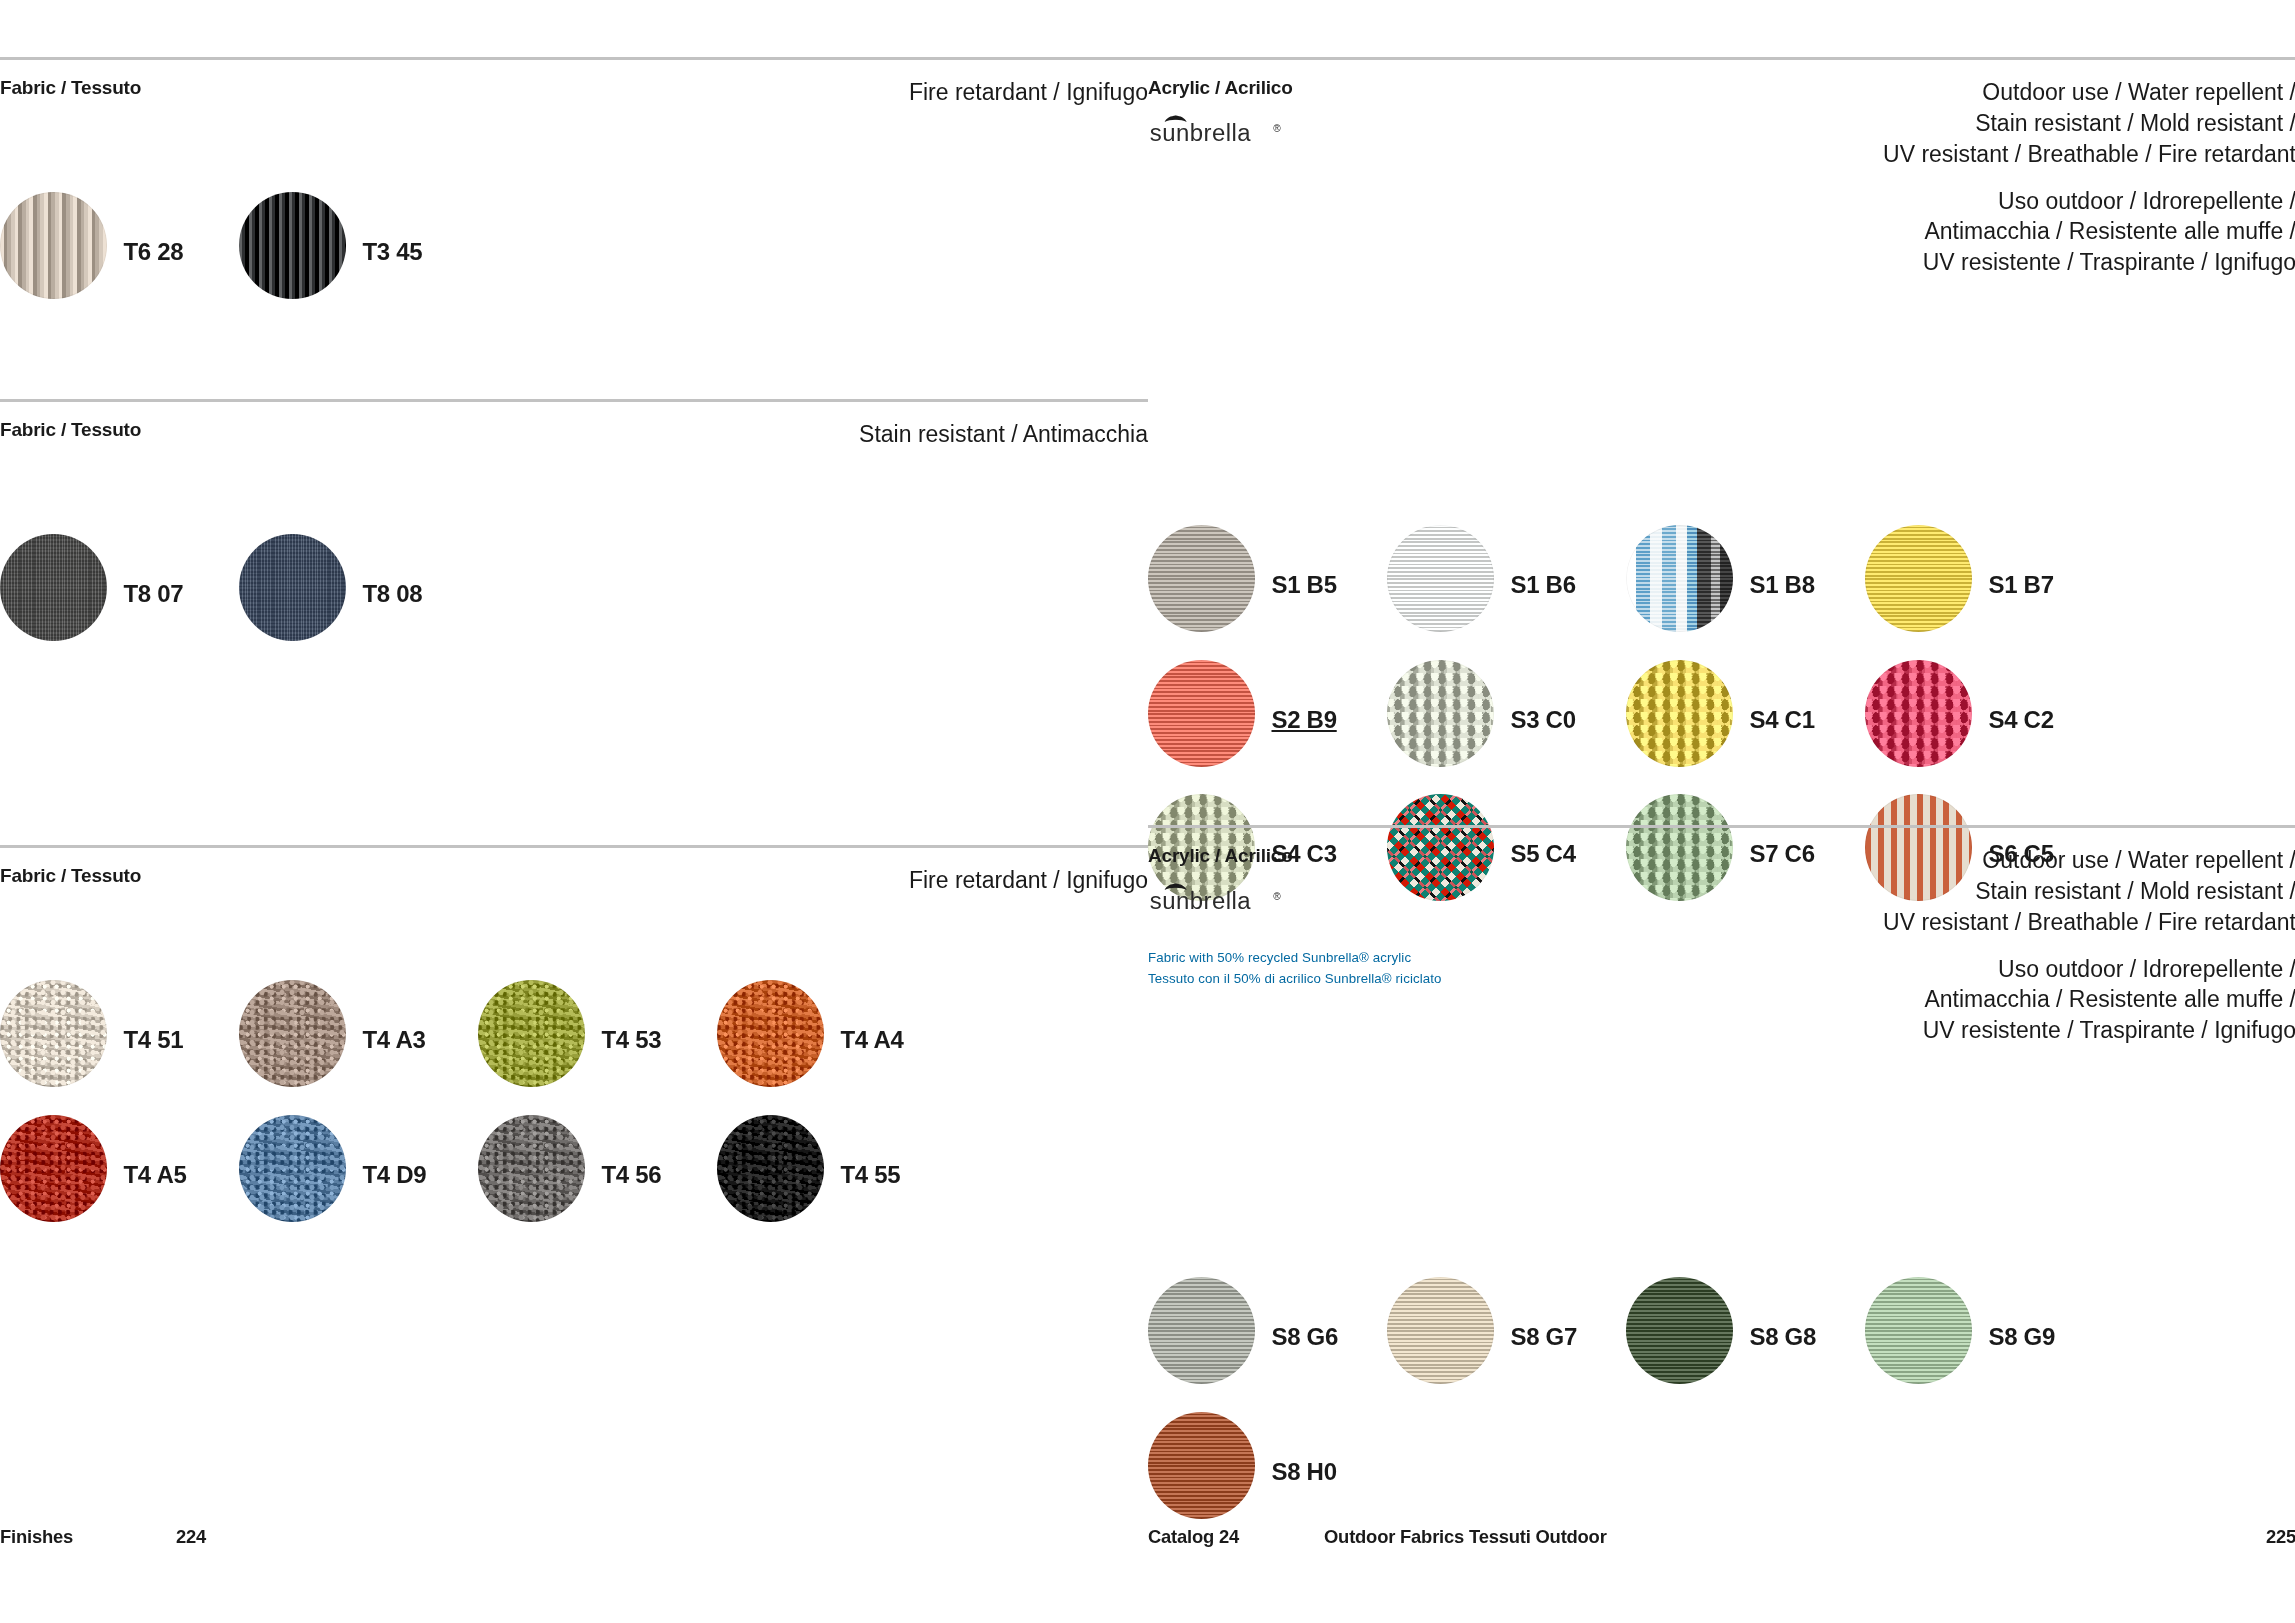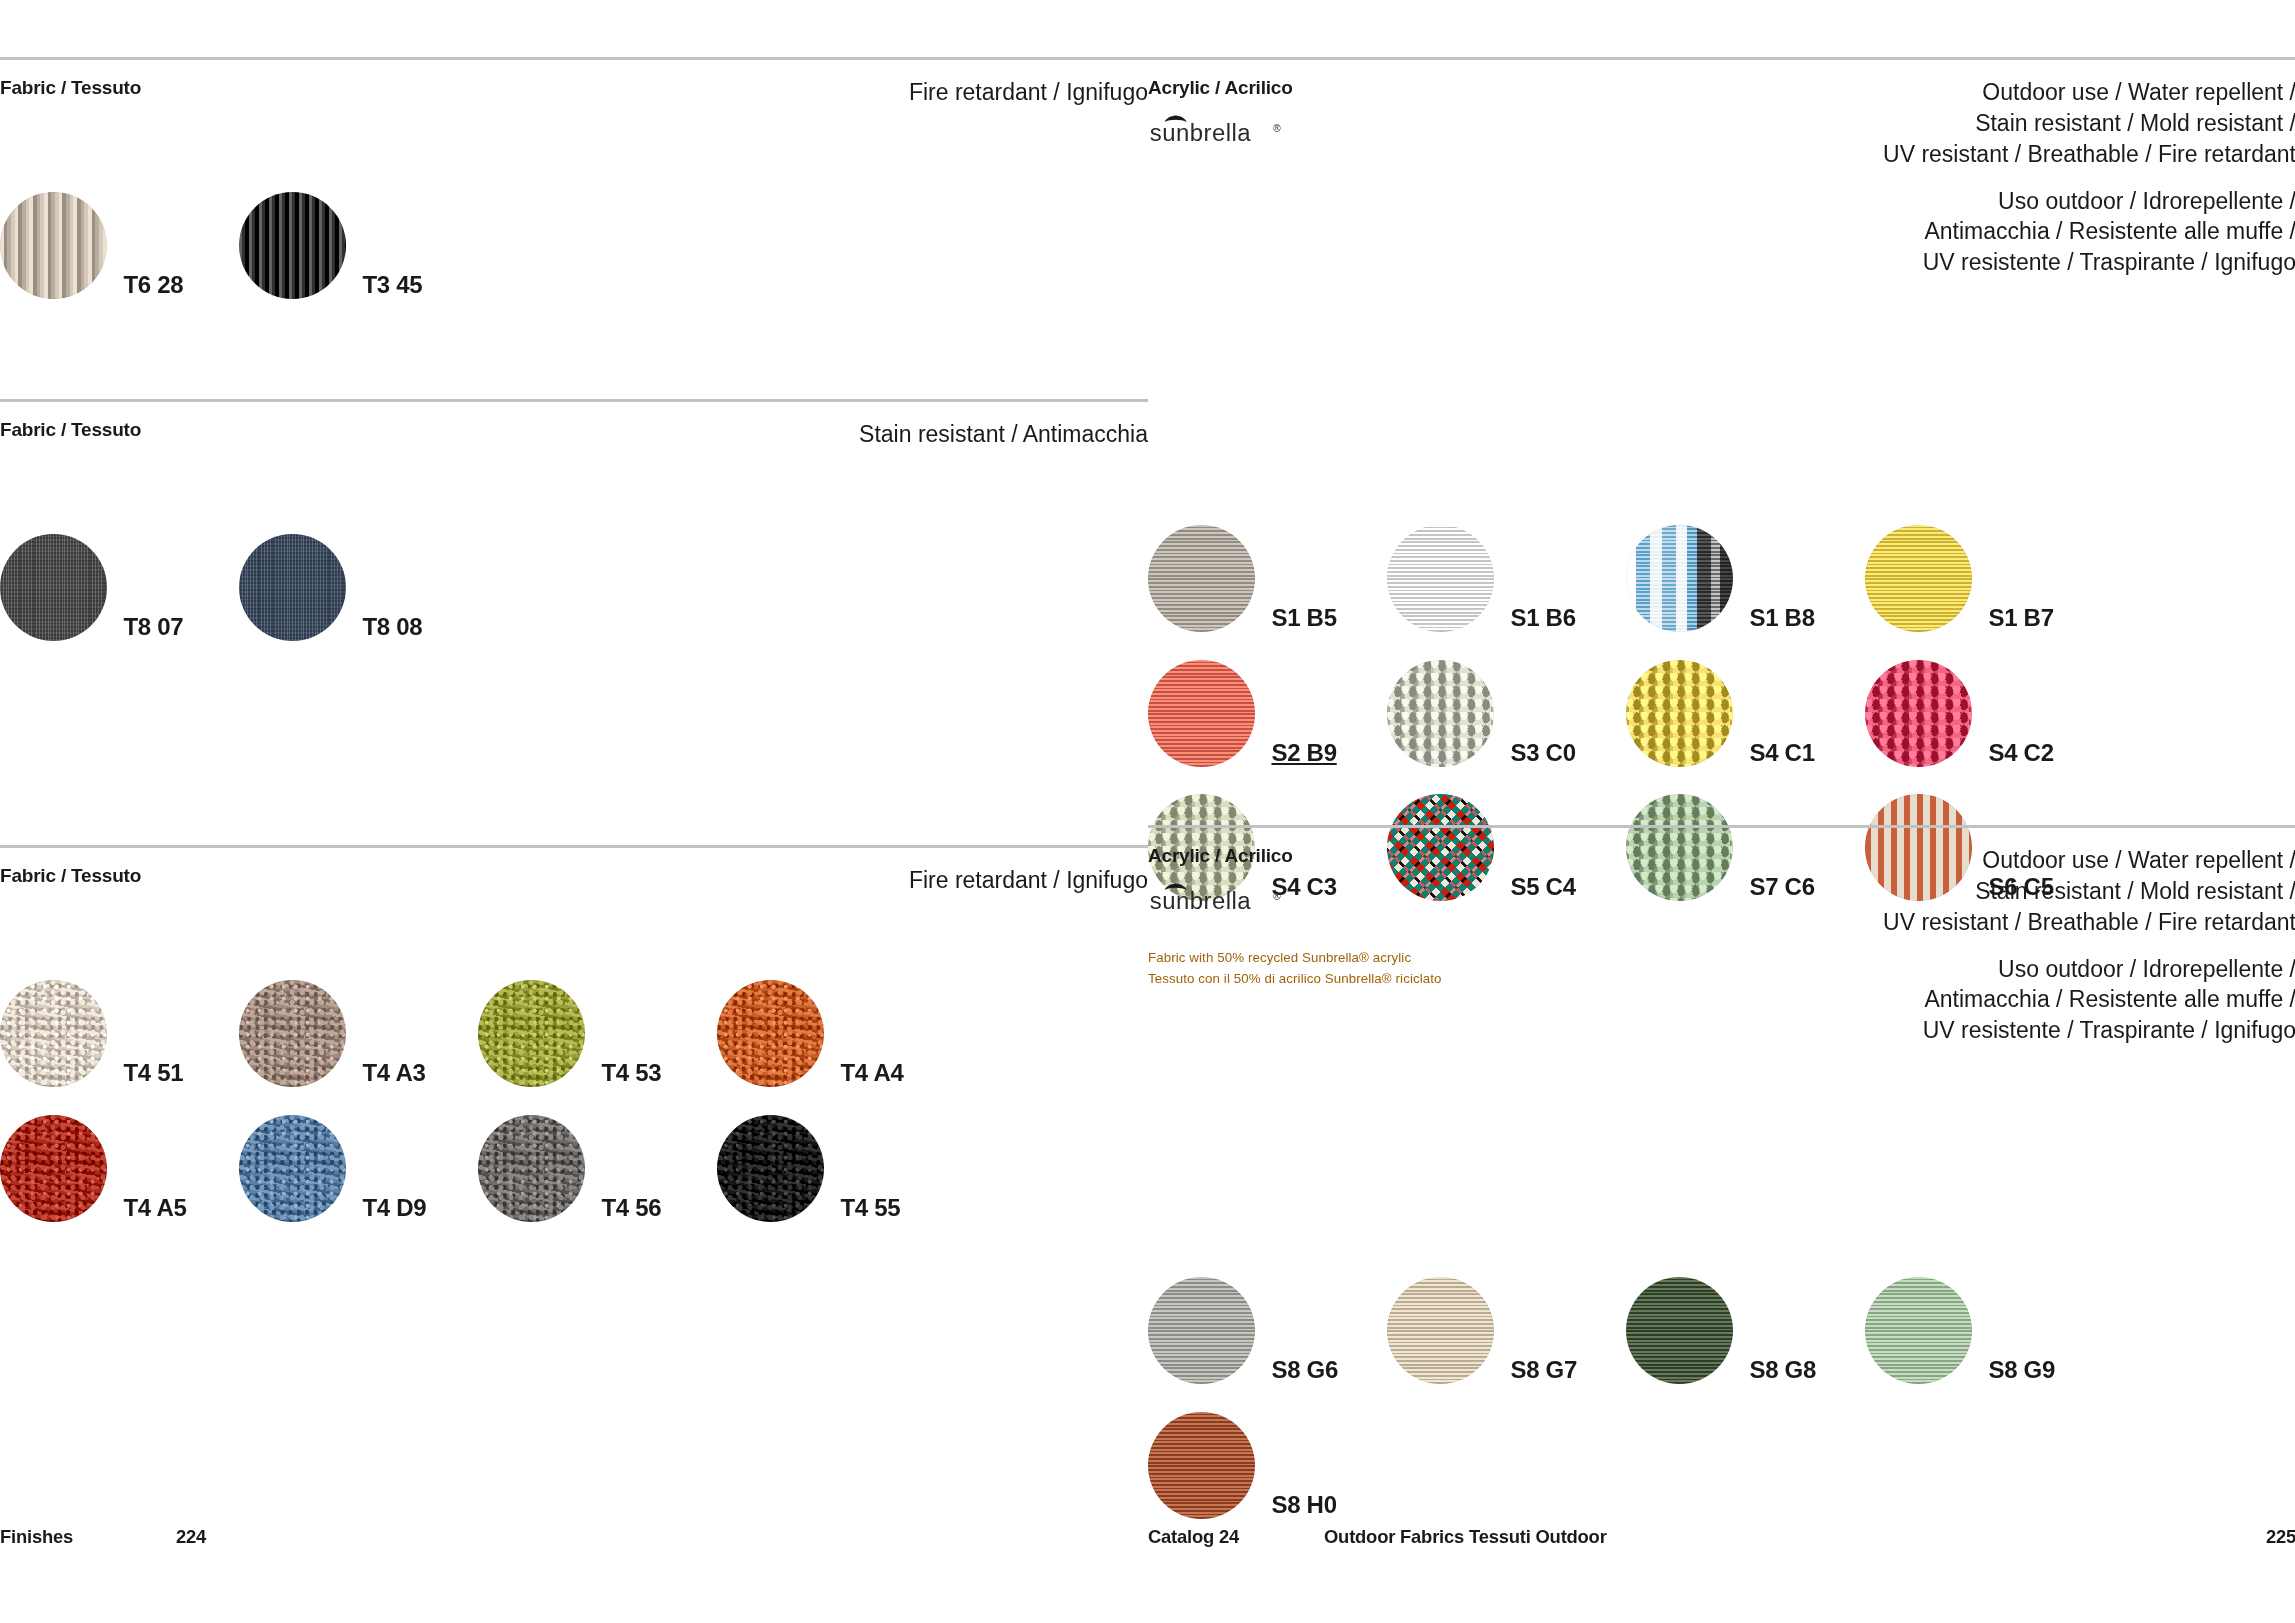--- a/index.html
+++ b/index.html
@@ -31,27 +31,27 @@
     line-height: 1.34; white-space: pre-line;
   }
   .sec-props.block2 { margin-top: 16px; }
 
   
   .brand { margin-top: 11px; display:block; }
   .brand svg { display: block; }
 
   .note {
     font-size: 13.3px; line-height: 1.55; font-weight: 400;
-    color: #a16207; margin-top: 33px; white-space: pre-line; letter-spacing:0.1px;
+    color: #0369a1; margin-top: 33px; white-space: pre-line; letter-spacing:0.1px;
   }
 
   
   .swatches { position: absolute; left: 0; right: 0; }
   .srow { display: flex; }
-  .scell { display: flex; align-items: flex-end; }
+  .scell { display: flex; align-items: center; }
   .sw {
     width: 107px; height: 107px; border-radius: 50%;
     flex: 0 0 auto; position: relative; overflow: hidden;
     background-color: #ccc;
   }
   .sw::after{
     content:""; position:absolute; inset:0; border-radius:50%;
     box-shadow: inset 0 0 0 0.9px rgba(0,0,0,.05);
   }
   .slabel {

